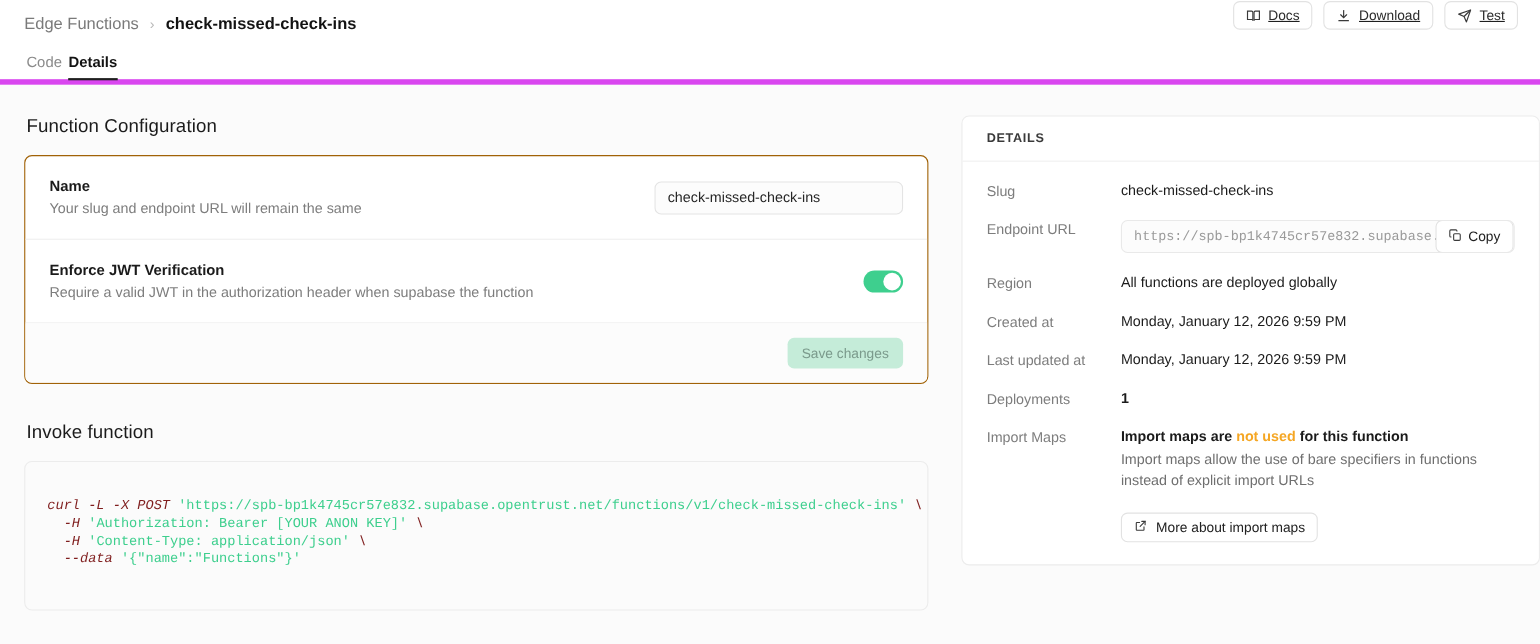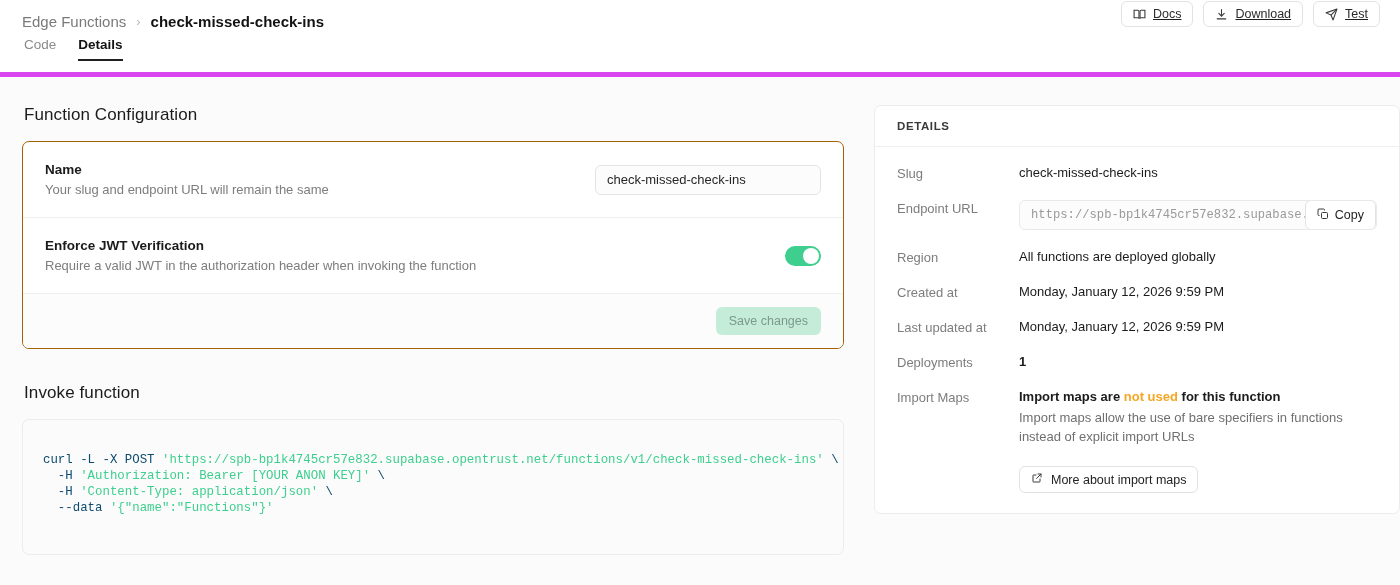--- a/index.html
+++ b/index.html
@@ -64,22 +64,22 @@
     border-radius: 6px;
     background: #ffffff;
     font-size: 12.5px;
     color: #2b2b2b;
     cursor: pointer;
     white-space: nowrap;
   }
   .hbtn svg { display: block; }
 
   .tabs {
-    display: flex; gap: 22px;
-    margin-top: 9px;
+    display: flex; gap: 6px;
+    margin-top: 21px;
     padding-left: 2px;
     align-items: flex-end;
   }
   .tab {
     font-size: 13.5px;
     color: #8a8a8a;
     padding-bottom: 7px;
     cursor: pointer;
     border-bottom: 2px solid transparent;
   }
@@ -206,21 +206,21 @@
   }
   .code-block {
     margin-top: 16px;
     font-family: "Liberation Mono", "DejaVu Sans Mono", monospace;
     font-size: 12.4px;
     line-height: 16px;
     color: #6b6b6b;
     white-space: pre;
   }
   .tok-str { color: #3ecf8e; }
-  .tok-plain { color: #0c4a6e; }
+  .tok-plain { color: #7f1d1d; font-style: italic; }
 
   
   .details-card {
     background: #ffffff;
     border: 1px solid #ececec;
     border-radius: 7px;
     overflow: hidden;
   }
   .details-head {
     padding: 14px 22px;
@@ -368,21 +368,21 @@
         <div>
           <div class="cfg-label">Name</div>
           <div class="cfg-desc">Your slug and endpoint URL will remain the same</div>
         </div>
         <input class="name-input" type="text" value="check-missed-check-ins" style="">
       </div>
 
       <div class="cfg-row">
         <div>
           <div class="cfg-label">Enforce JWT Verification</div>
-          <div class="cfg-desc">Require a valid JWT in the authorization header when invoking the function</div>
+          <div class="cfg-desc">Require a valid JWT in the authorization header when supabase the function</div>
         </div>
         <div class="toggle">
           <div class="knob"></div>
         </div>
       </div>
 
       <div class="card-footer">
         <button class="save-btn">Save changes</button>
       </div>
     </div>

